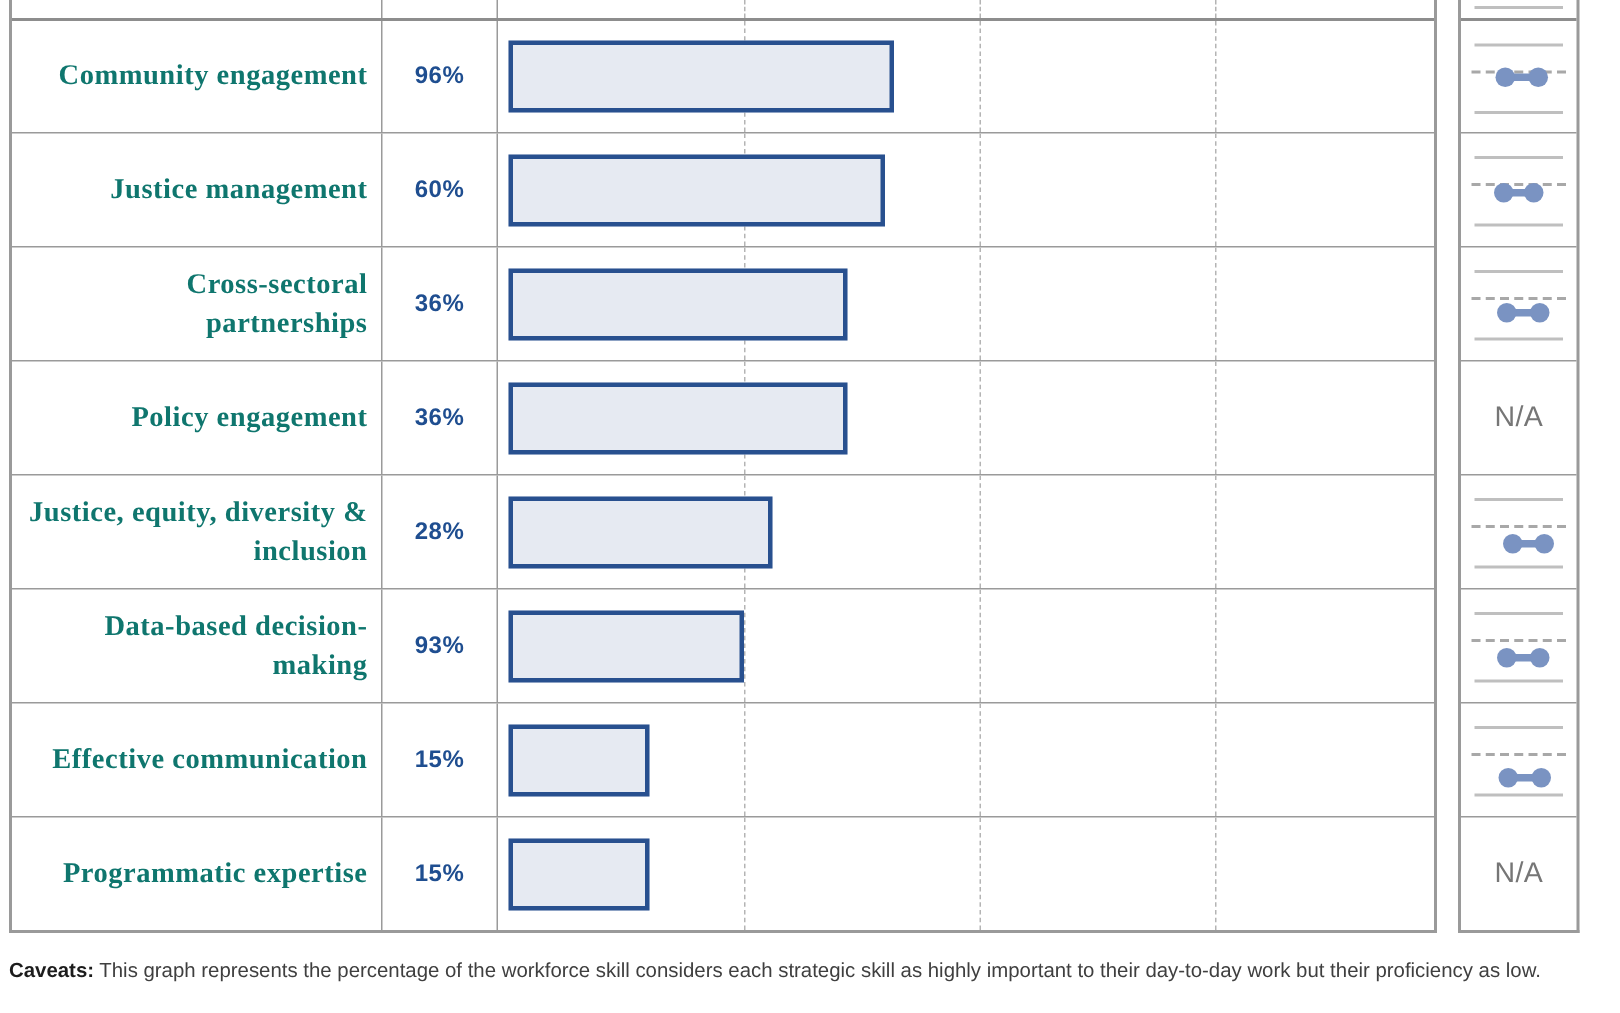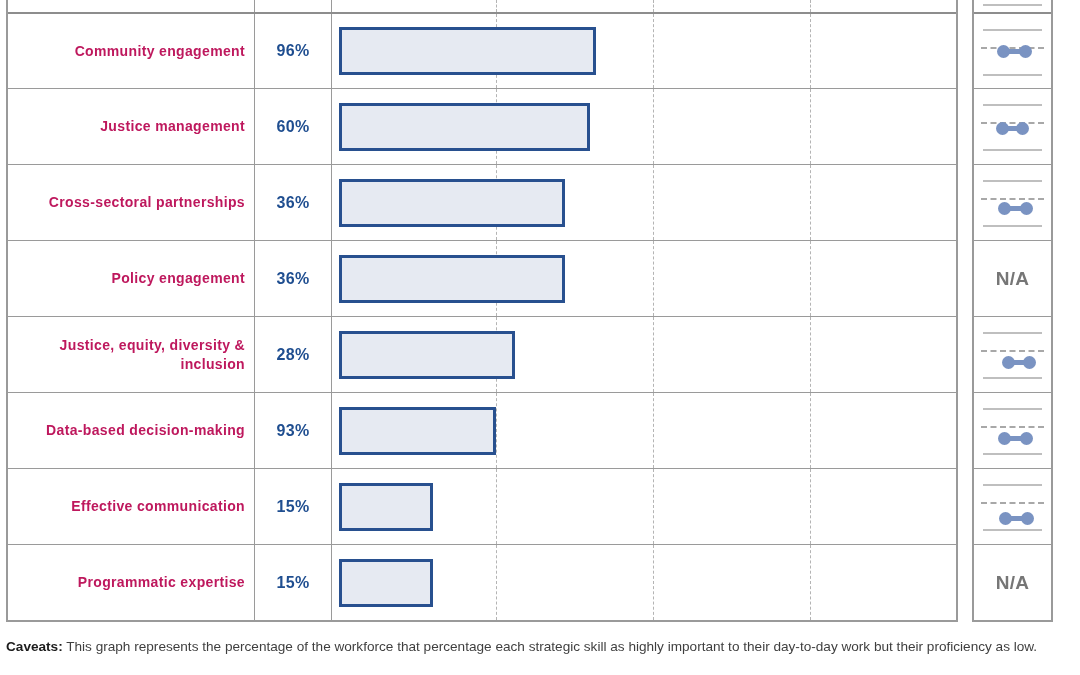--- a/index.html
+++ b/index.html
@@ -46,25 +46,26 @@
     flex: 0 0 247px;
     box-sizing: border-box;
     border-right: 1px solid #9a9a9a;
     display: flex;
     align-items: center;
     justify-content: flex-end;
     padding: 0 9px 0 10px;
     text-align: right;
   }
   .cell-label span {
-    color: #be185d;
-    font-size: 14px;
+    color: #0f766e;
+    font-size: 19px;
     font-weight: bold;
     letter-spacing: 0.35px;
     line-height: 1.35;
+    font-family: Liberation Serif, serif;
   }
 
   .cell-value {
     width: 77px;
     flex: 0 0 77px;
     box-sizing: border-box;
     border-right: 1px solid #9a9a9a;
     display: flex;
     align-items: center;
     justify-content: center;
@@ -112,21 +113,20 @@
     border-bottom: 2px solid #9a9a9a;
     box-sizing: border-box;
     background: #fff;
   }
   .side-row {
     position: relative;
     height: 76px;
     box-sizing: border-box;
     border-top: 1px solid #9a9a9a;
     overflow: hidden;
-    font-weight: bold;
   }
   .side-row.partial {
     height: 12px;
     border-top: none;
   }
   .side-row.first-full { border-top: 2px solid #8d8d8d; }
 
   .sl-solid {
     position: absolute;
     left: 9px;
@@ -382,16 +382,16 @@
           <div class="dot left"></div>
           <div class="dot right"></div>
         </div>
       </div>
       <div class="side-row">
         <div class="na-text">N/A</div>
       </div>
     </div>
 
   <div class="caveats">
-    <b>Caveats:</b><span> This graph represents the percentage of the workforce that percentage each strategic skill as highly important to their day-to-day work but their proficiency as low.</span>
+    <b>Caveats:</b><span> This graph represents the percentage of the workforce skill considers each strategic skill as highly important to their day-to-day work but their proficiency as low.</span>
   </div>
 
 </div>
 
 </body></html>

